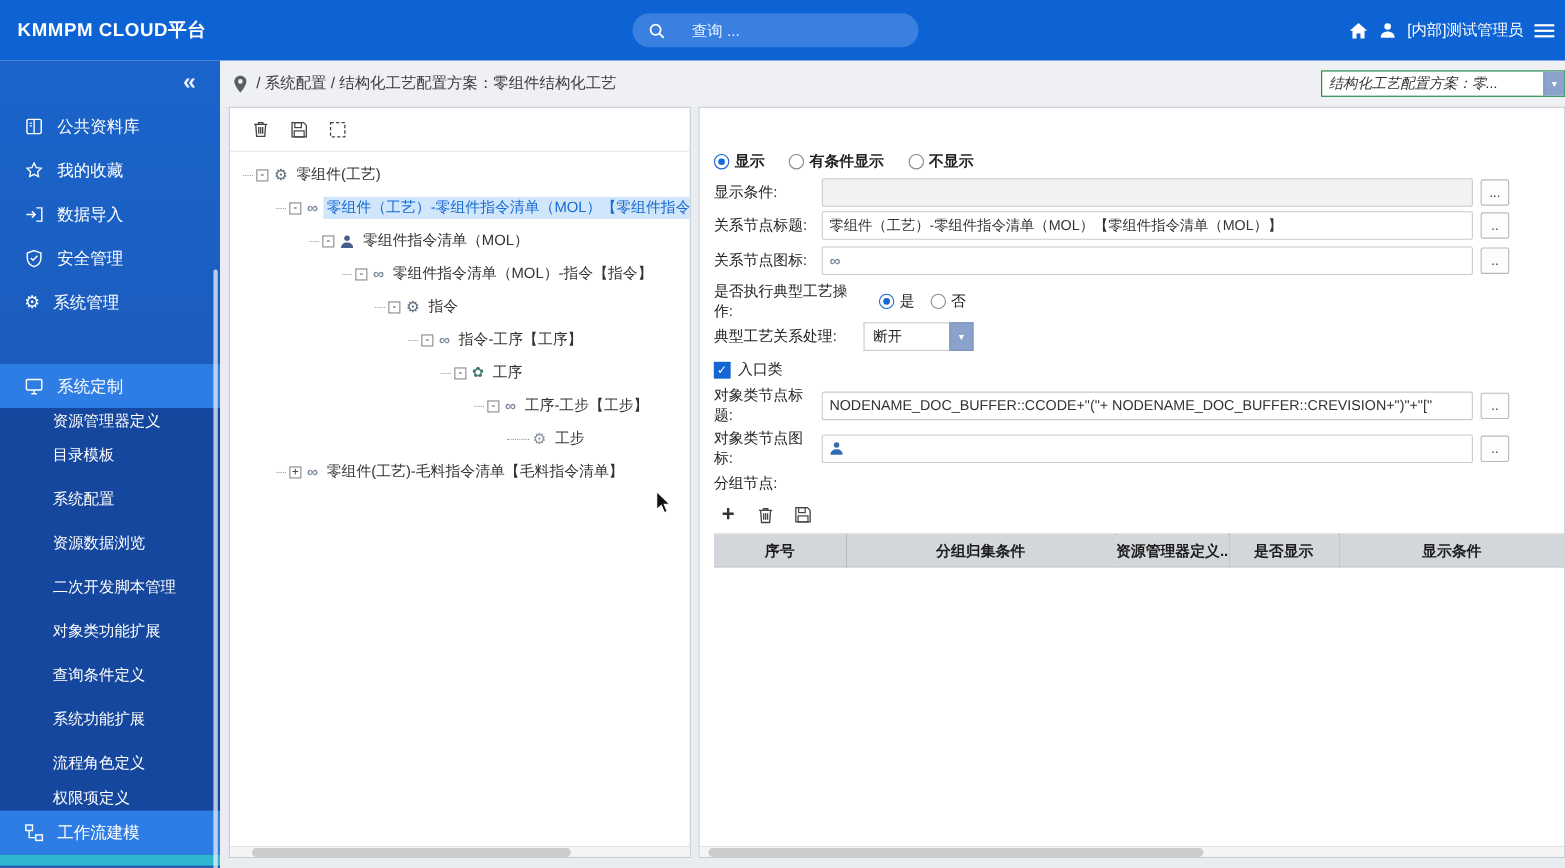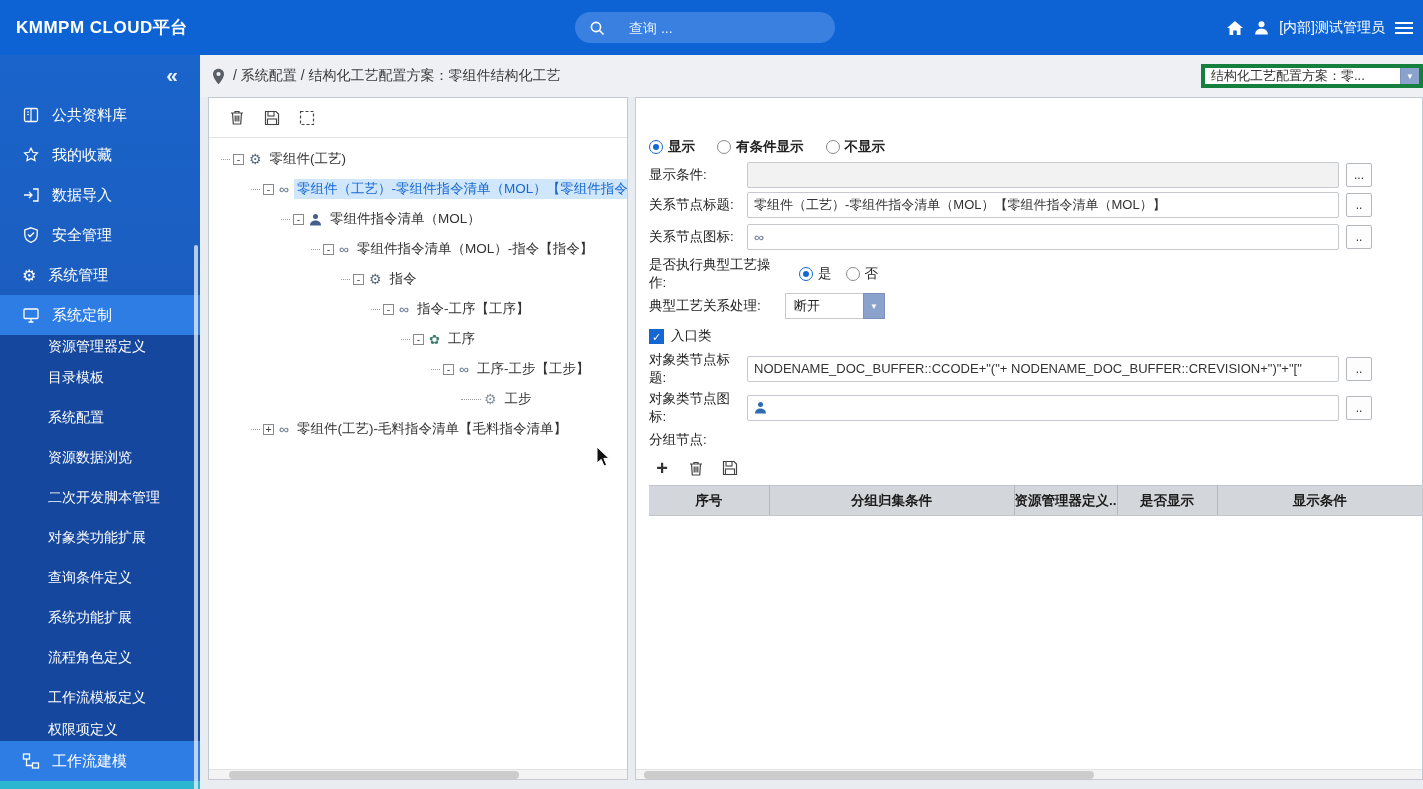--- a/index.html
+++ b/index.html
@@ -17,35 +17,35 @@
   .burger { display:flex; flex-direction:column; gap:3px; width:18px; cursor:pointer; }
   .burger span { display:block; height:2px; background:#fff; }
   .icon-wrap { display:flex; align-items:center; justify-content:center; }
 
   .app { display:flex; height:734px; }
 
   
   .sidebar { width:200px; flex:none; background:linear-gradient(180deg,#1a64cb 0%,#1d58b6 60%,#1e55b0 100%); color:#fff; position:relative; overflow:hidden; }
   .collapse-row { height:40px; display:flex; align-items:center; justify-content:flex-end; padding-right:22px; font-size:21px; font-weight:bold; color:#eaf2ff; cursor:pointer; }
   .nav-item { height:40px; display:flex; align-items:center; gap:12px; padding-left:22px; font-size:15px; cursor:pointer; white-space:nowrap; }
-  .nav-item.active { background:#2e7de5; }
+  .nav-item.active { background:#2e7de5;margin-top:36px; }
   .submenu { background:#15479e; }
   .sub-item { height:40px; line-height:40px; padding-left:48px; font-size:14px; cursor:pointer; white-space:nowrap; }
   .sub-item.clip-top { height:22px; line-height:22px; overflow:hidden; }
   .sub-item.clip-bottom { height:24px; line-height:24px; overflow:hidden; }
   .nav-bottom { height:40px; background:#2e7de5; display:flex; align-items:center; gap:12px; padding-left:22px; font-size:15px; cursor:pointer; white-space:nowrap; }
   .teal-strip { height:10px; background:#2cb6cf; }
   .side-scroll { position:absolute; right:2px; top:190px; width:4px; height:550px; background:rgba(235,240,248,.75); border-radius:2px; }
 
   .main { flex:1; display:flex; flex-direction:column; min-width:0; }
 
   
   .crumb-bar { height:42px; background:#eef0f4; display:flex; align-items:center; padding-left:12px; }
   .crumb-text { font-size:14px; color:#3a3a3a; margin-left:8px; white-space:nowrap; }
-  .scheme-box { margin-left:auto; height:24px; border:4px solid #15803d; background:#fff; display:flex; align-items:center; width:222px; flex:none; }
+  .scheme-box { margin-left:auto; height:24px; border:1px solid #15803d; background:#fff; display:flex; align-items:center; width:222px; flex:none;font-style:italic; }
   .scheme-text { flex:1; font-size:13px; color:#333; padding:0 6px; white-space:nowrap; overflow:hidden; }
   .scheme-arrow { width:19px; height:100%; background:#8ba3cc; color:#fff; font-size:8px; display:flex; align-items:center; justify-content:center; border-left:1px solid #7b93bc; cursor:pointer; }
 
   
   .panels { display:flex; gap:7px; padding:0 0 9px 8px; height:692px; }
   .panel { background:#fff; border:1px solid #c5cad1; position:relative; }
   .tree-panel { width:420px; flex:none; overflow:hidden; }
   .form-panel { flex:1; min-width:0; overflow:hidden; }
 
   .tree-toolbar { height:40px; border-bottom:1px solid #e3e5e8; display:flex; align-items:center; gap:17px; padding-left:19px; }
@@ -194,21 +194,20 @@
     <div class="submenu">
       <div class="sub-item clip-top"><span>资源管理器定义</span></div>
       <div class="sub-item"><span>目录模板</span></div>
       <div class="sub-item"><span>系统配置</span></div>
       <div class="sub-item"><span>资源数据浏览</span></div>
       <div class="sub-item"><span>二次开发脚本管理</span></div>
       <div class="sub-item"><span>对象类功能扩展</span></div>
       <div class="sub-item"><span>查询条件定义</span></div>
       <div class="sub-item"><span>系统功能扩展</span></div>
       <div class="sub-item"><span>流程角色定义</span></div>
-      <div class="sub-item"><span>工作流模板定义</span></div>
       <div class="sub-item clip-bottom"><span>权限项定义</span></div>
     </div>
 
     <div class="nav-bottom">
       <span class="icon-wrap">
         <svg width="18" height="18" viewBox="0 0 18 18">
             <rect x="1.5" y="2" width="6" height="5" fill="none" stroke="#fff" stroke-width="1.3"></rect>
             <rect x="10.5" y="11" width="6" height="5" fill="none" stroke="#fff" stroke-width="1.3"></rect>
             <path d="M4.5 7 v6.5 h6" fill="none" stroke="#fff" stroke-width="1.3"></path>
           </svg>

